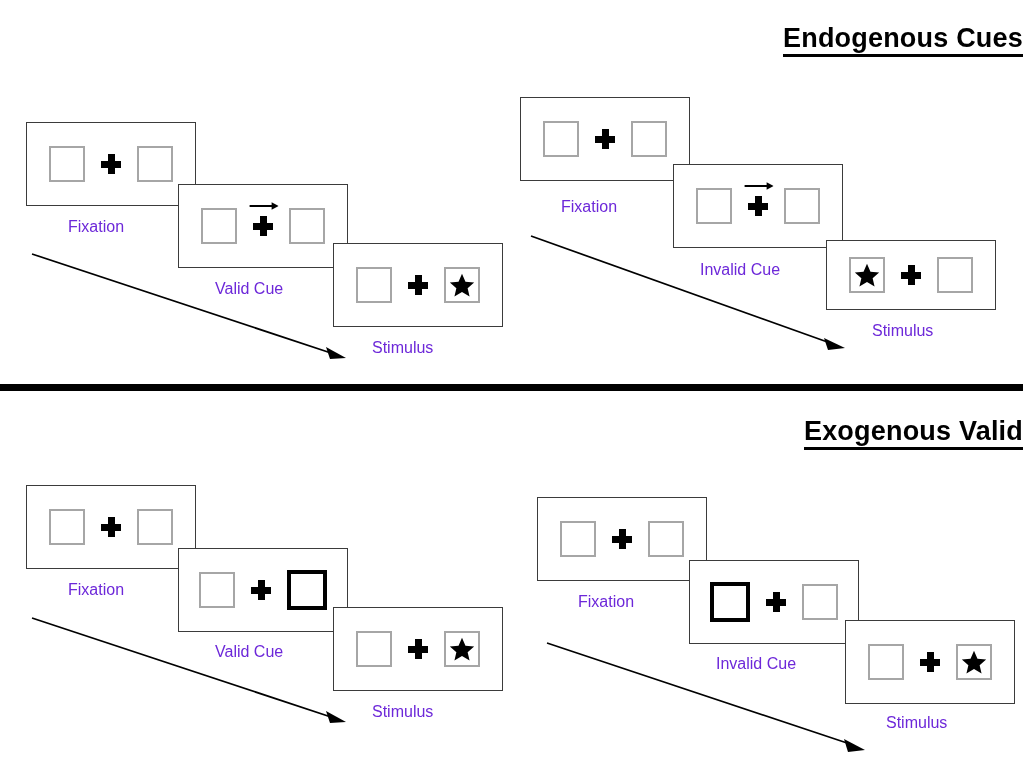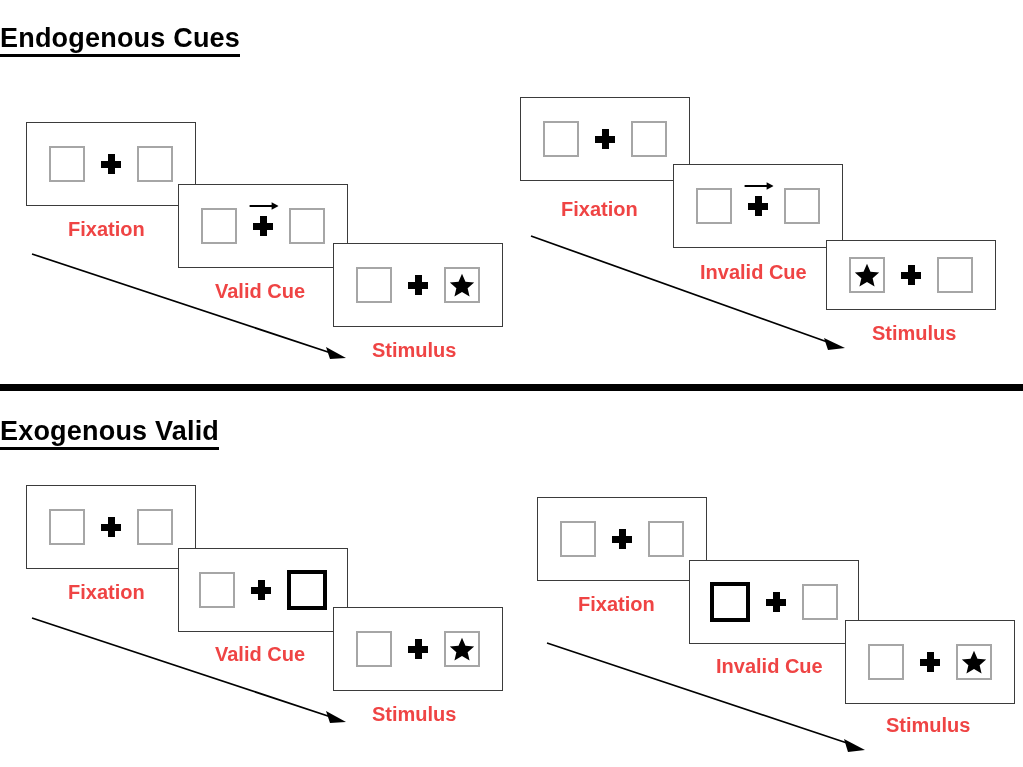--- a/index.html
+++ b/index.html
@@ -18,21 +18,21 @@
     height: 767px;
     background: #ffffff;
     overflow: hidden;
   }
 
   
   .section-title {
     position: absolute;
     width: 100%;
     left: 0;
-    text-align: left;
+    text-align: right;
     font-weight: bold;
     font-size: 27px;
     color: #000000;
     letter-spacing: 0.2px;
   }
   .section-title span {
     border-bottom: 3px solid #000000;
     padding-bottom: 1px;
   }
   #title-endogenous { top: 23px; }
@@ -119,23 +119,23 @@
   
   .star-glyph {
     width: 26px;
     height: 26px;
     display: block;
   }
 
   
   .caption {
     position: absolute;
-    font-weight: bold;
-    font-size: 20px;
-    color: #ef4444;
+    font-weight: normal;
+    font-size: 16px;
+    color: #6d28d9;
     white-space: nowrap;
   }
 
   
   .flow-arrow {
     position: absolute;
     pointer-events: none;
     overflow: visible;
   }
 </style>

